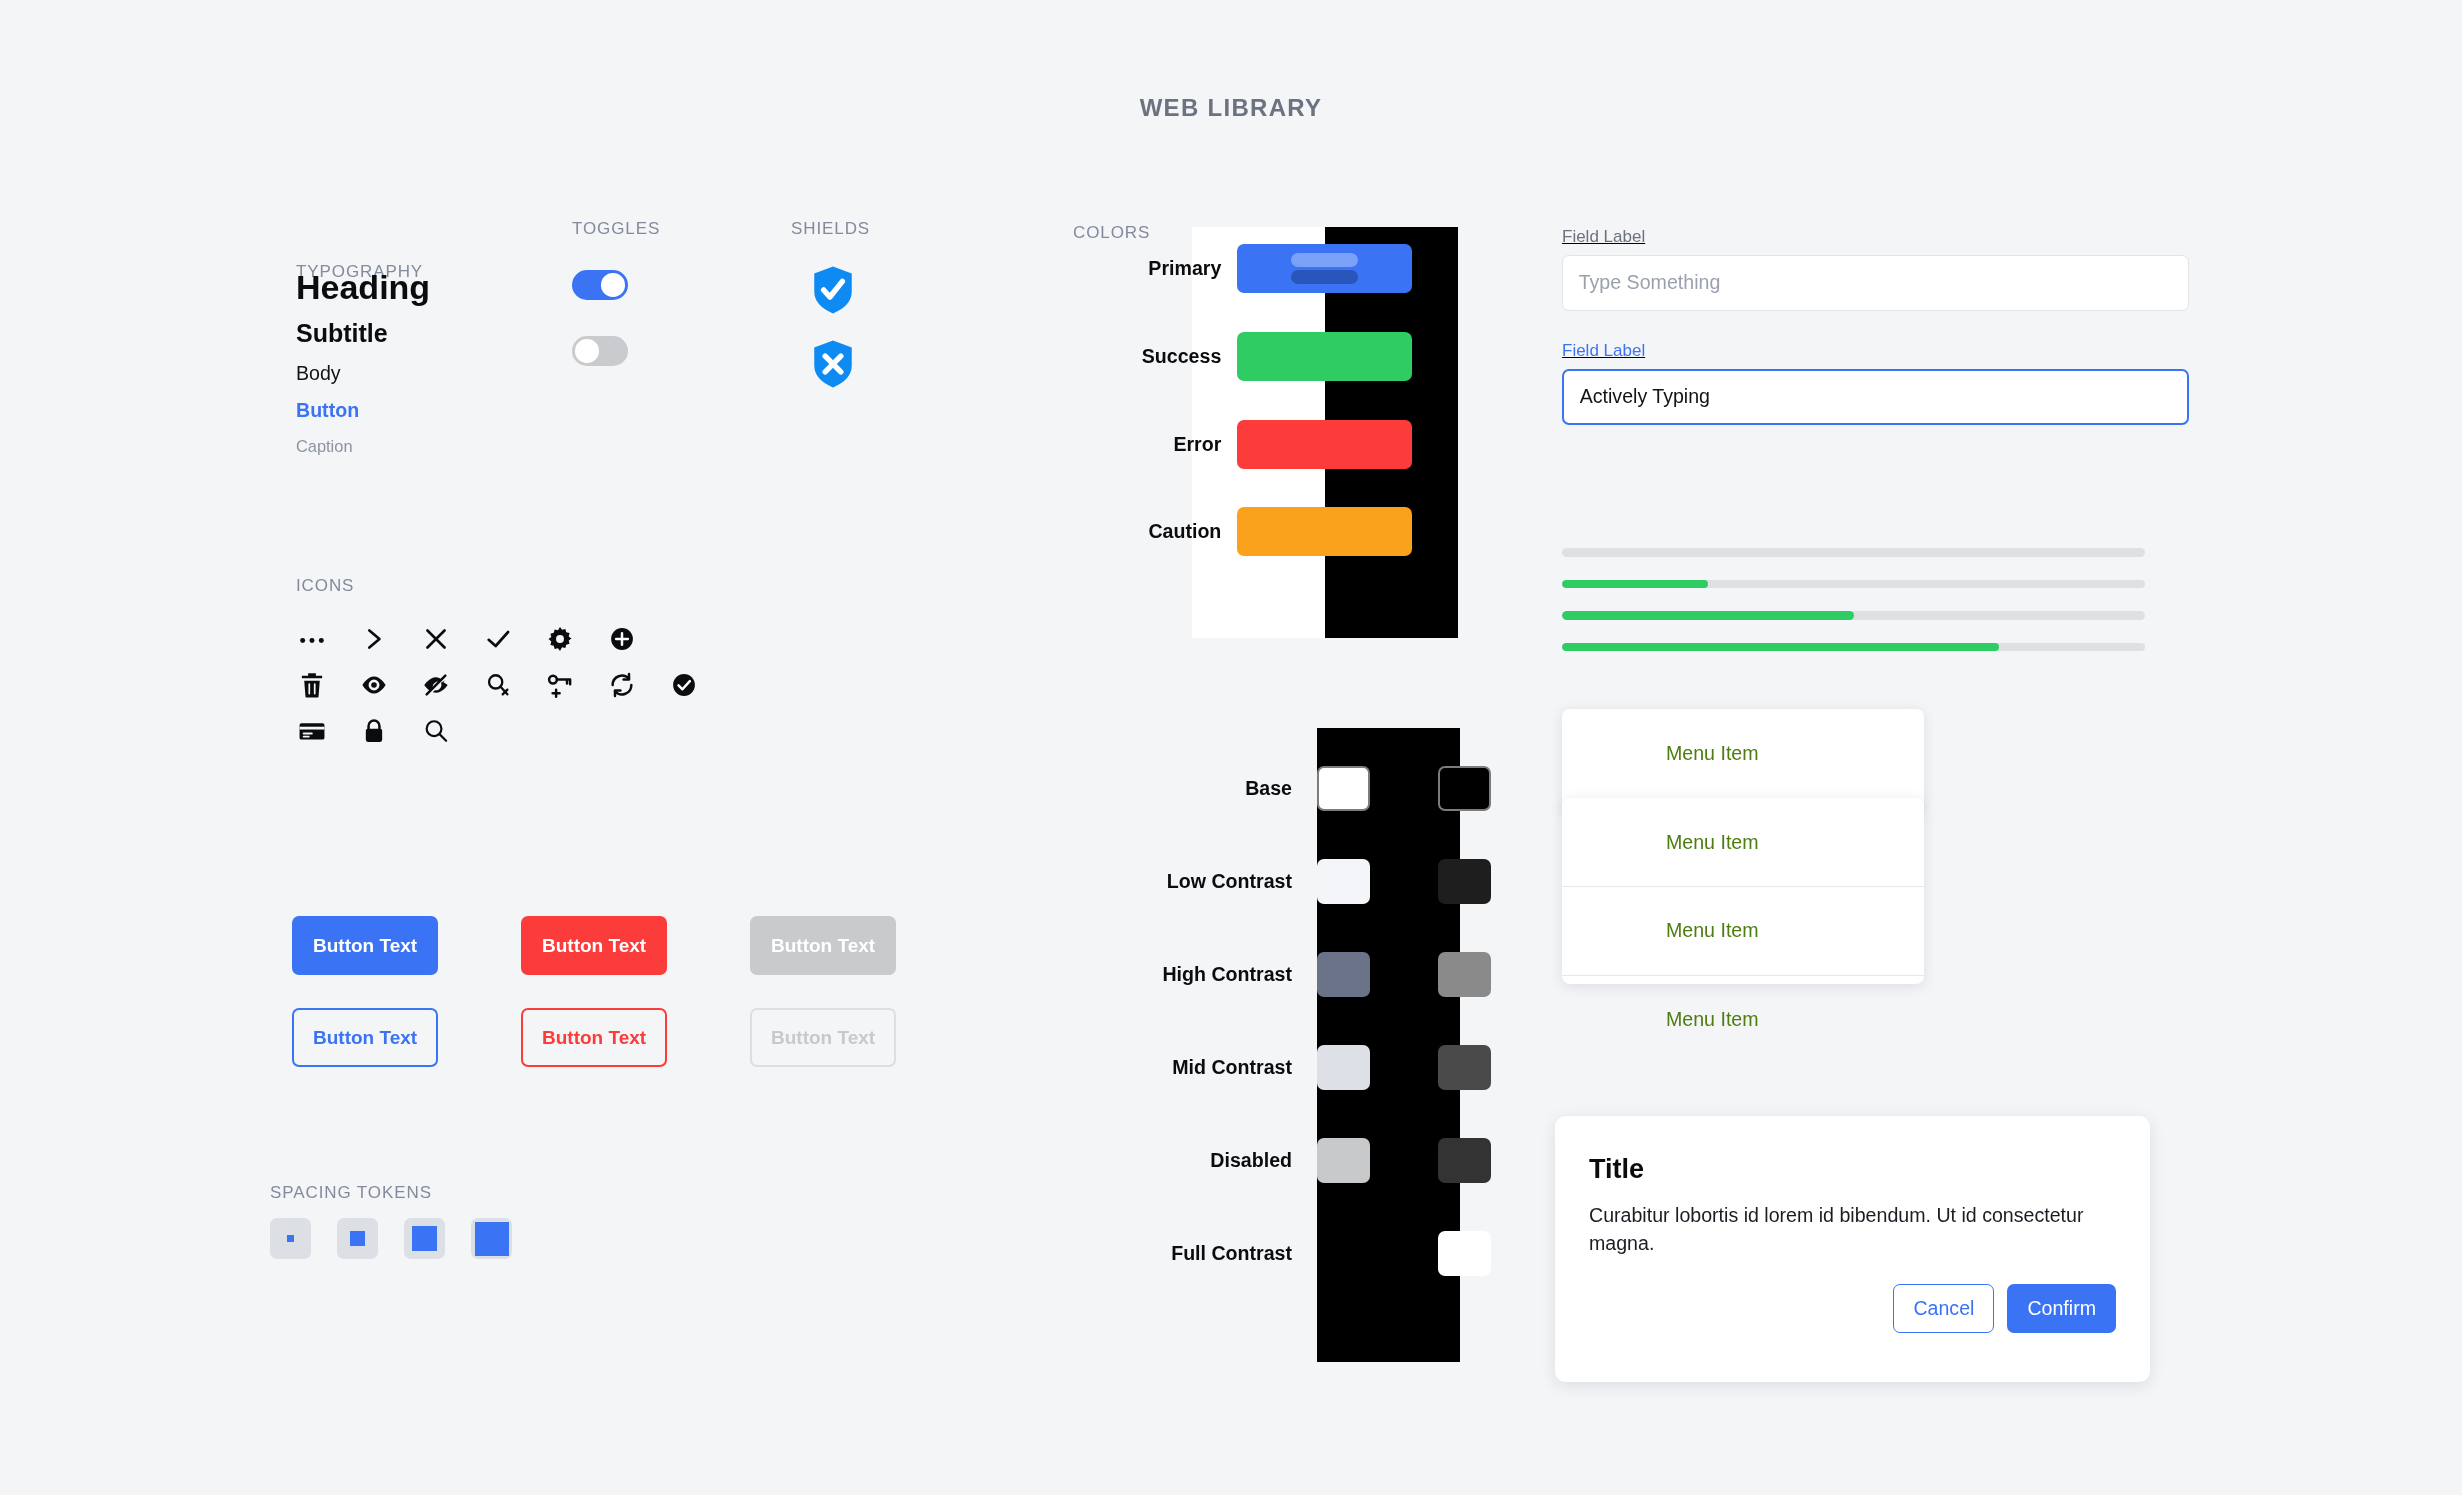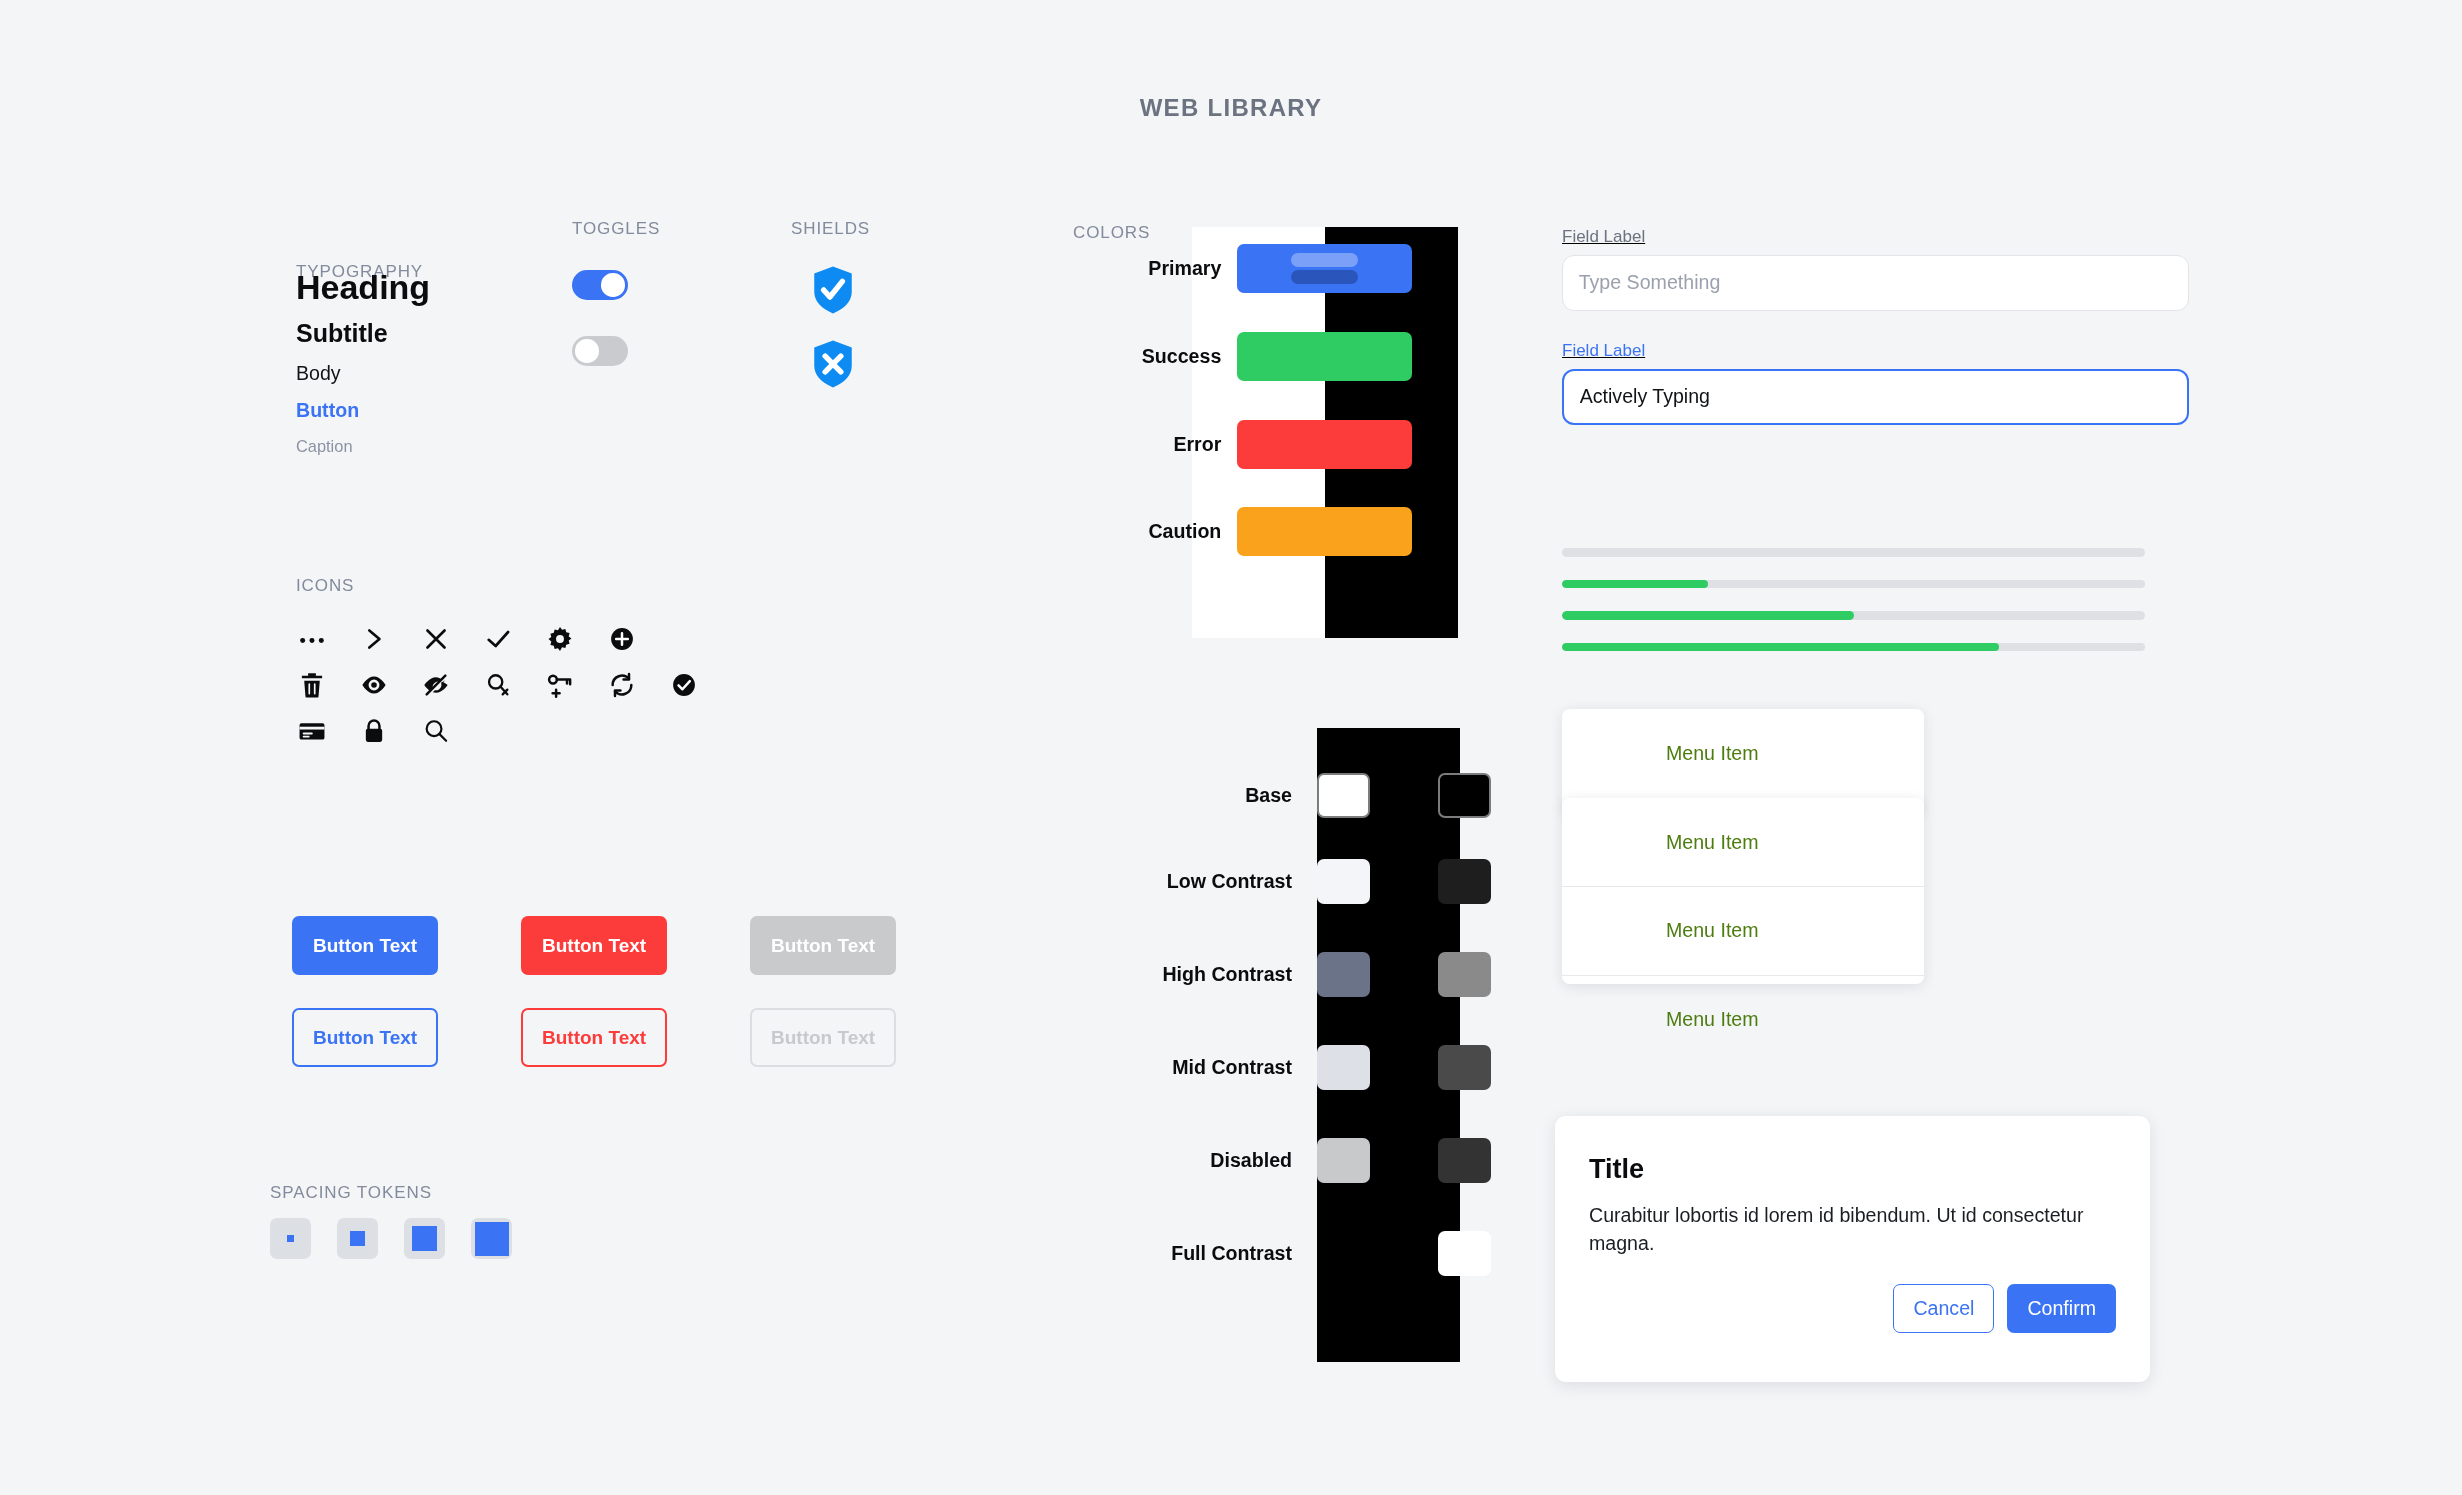--- a/index.html
+++ b/index.html
@@ -128,21 +128,21 @@
   }
   .c-chip.light-chip { left: 346px; }
   .c-chip.dark-chip  { left: 467px; }
 
   
   #components-block { position: absolute; left: 1562px; top: 227px; }
   .field-group { margin-bottom: 30px; text-decoration: underline; }
   .field-label { font-size: 17px; color: #6b7280; margin-bottom: 7.8px; display: block; }
   .field-label.focused { color: #3b73f5; }
   .field-input {
-    width: 627px; height: 56px; border-radius: 12px;
+    width: 627px; height: 56px; border-radius: 7px;
     background: #fff; border: 1.6px solid #e2e4e8;
     font-size: 19.6px; font-family: "Liberation Sans", sans-serif;
     padding: 0 15.7px; color: #111317; outline: none;
   }
   .field-input::placeholder { color: #9aa1ad; }
   .field-input.focused { border: 2.3px solid #3b73f5; }
 
   
   #progress-block { position: absolute; left: 1562px; top: 548px; }
   .pbar {
@@ -394,21 +394,21 @@
         </div>
         <div class="color-swatch" style="top: 280px; background: rgb(250, 162, 27);">
           <div class="color-row-label">Caution</div>
         </div>
       </div>
   </div>
 
   <div id="contrast-block">
     <div class="contrast-canvas" id="contrast-canvas">
       <div class="blackcol"></div>
-    <div class="contrast-row" style="top: 39px; text-decoration: underline;">
+    <div class="contrast-row" style="top: 32px; text-decoration: underline;">
           <div class="c-label">Base</div>
           <div class="c-chip light-chip" style="background: rgb(255, 255, 255); border: 2.3px solid rgb(124, 124, 124);"></div>
           <div class="c-chip dark-chip" style="background: rgb(0, 0, 0); border: 2.3px solid rgb(124, 124, 124);"></div>
         </div>
         <div class="contrast-row" style="top: 125px;">
           <div class="c-label">Low Contrast</div>
           <div class="c-chip light-chip" style="background: rgb(243, 245, 248);"></div>
           <div class="c-chip dark-chip" style="background: rgb(30, 30, 30);"></div>
         </div>
         <div class="contrast-row" style="top: 218px;">

